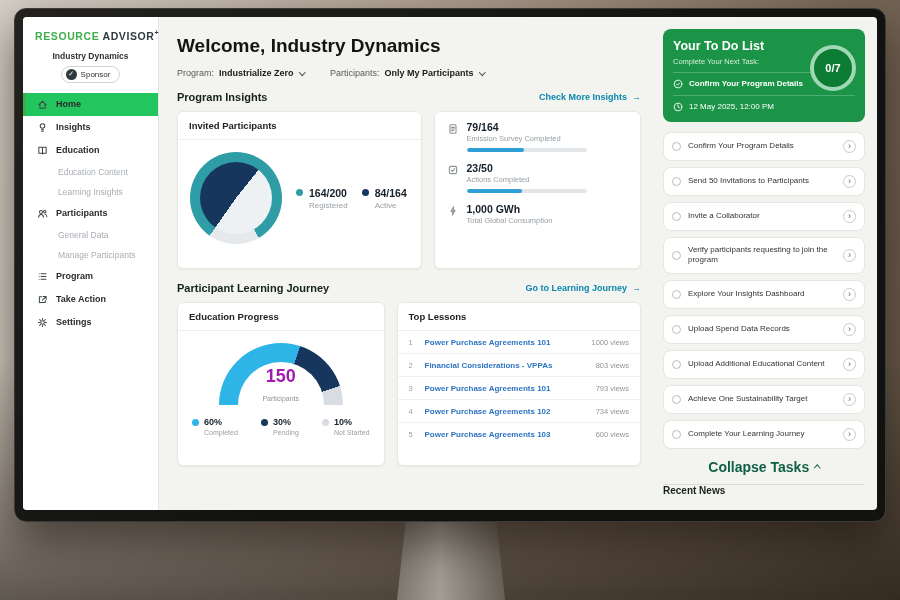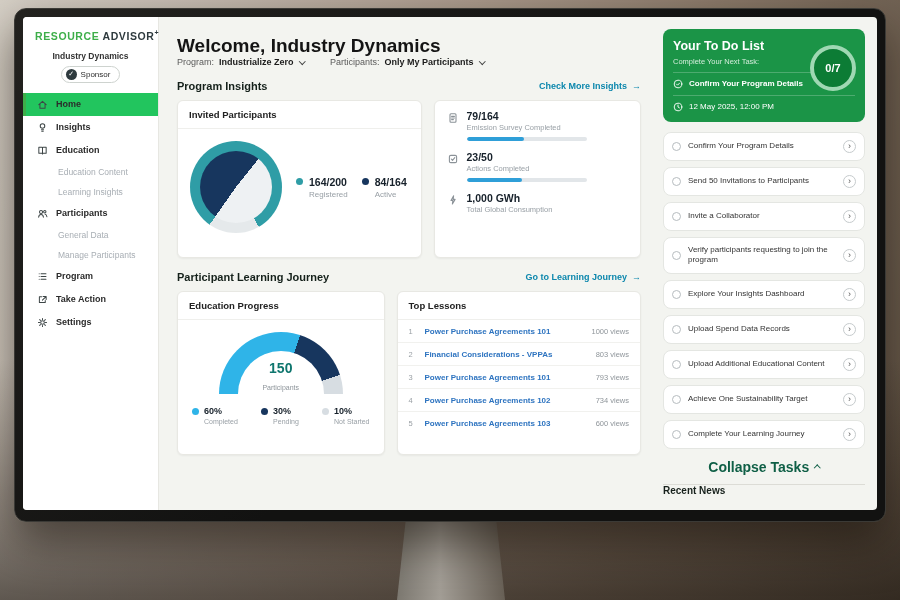--- a/index.html
+++ b/index.html
@@ -40,21 +40,21 @@
   .nav-item{ display:flex; align-items:center; gap:8px; padding:6px 8px 6px 14px; font-size:9px; font-weight:bold; color:#2b2b2b; position:relative; cursor:pointer;}
   .nav-item.active{ background:#22c55e;}
   .nav-item.active::before{ content:""; position:absolute; left:0; top:0; bottom:0; width:3px; background:#3dae49;}
   .nav-sub{ padding:5px 8px 5px 35px; font-size:8.5px; color:#a8aeb4; cursor:pointer;}
   .nicon{ width:11px; height:11px; display:inline-flex; flex:0 0 auto;}
   .nicon svg{ width:11px; height:11px; stroke:#3d4546; fill:none; stroke-width:1.1; stroke-linecap:round; stroke-linejoin:round;}
 
   
   .main{ flex:1; min-width:0; padding:12px 12px 8px 18px;}
   .welcome{ font-size:19px; font-weight:bold; color:#141414; margin-top:6px;}
-  .filters{ display:flex; gap:26px; align-items:center;}
+  .filters{ display:flex; gap:26px; margin-top:11px; align-items:center;}
   .filter{ display:flex; align-items:center; font-size:9px; color:#5a5a5a; cursor:pointer;}
   .f-value{ font-weight:bold; color:#1b1b1b; margin-left:5px;}
   .cdown{ width:4.5px;height:4.5px;border-right:1.2px solid #444;border-bottom:1.2px solid #444;
     transform:rotate(45deg); display:inline-block; margin-left:6px; margin-bottom:2px;}
   .secrow{ display:flex; justify-content:space-between; align-items:center; margin-top:13px; margin-bottom:8px;}
   .sectitle{ font-size:11px; font-weight:bold; color:#15211b;}
   .seclink{ font-size:9px; font-weight:bold; color:#0c87ad; display:flex; gap:5px; align-items:center; cursor:pointer;}
   .cards{ display:flex; gap:12px;}
   .card{ background:#fff; border:1px solid #e8e8e3; border-radius:6px; box-shadow:0 1px 2px rgba(0,0,0,.05); overflow:hidden;}
   .card-h{ font-size:9.5px; font-weight:bold; color:#222; padding:8px 11px; border-bottom:1px solid #efefec;}
@@ -81,21 +81,21 @@
   .stat-val{ font-size:10.5px; font-weight:bold; color:#16202a;}
   .stat-lab{ font-size:7.5px; color:#99a0a6; margin-top:1px;}
   .bar{ width:120px; height:4px; background:#e2e6e9; border-radius:2px; margin-top:5px; overflow:hidden;}
   .bar i{ display:block; height:100%; background:#2f9fd8; border-radius:2px;}
 
   .card-gauge{ flex:1; height:164px;}
   .gauge{ position:relative; width:124px; height:62px; margin:12px auto 0; overflow:hidden;}
   .gauge-arc{ position:absolute; left:0; top:0; width:124px; height:124px; border-radius:50%;}
   .gauge-hole{ position:absolute; left:19px; top:19px; width:86px; height:86px; border-radius:50%; background:#fff;}
   .gauge-center{ position:absolute; left:0; right:0; bottom:0; text-align:center;}
-  .gauge-center b{ font-size:14px; color:#0f766e; display:block;text-align:center;}
+  .gauge-center b{ font-size:18px; color:#a21caf; display:block;text-align:center;}
   .gauge-center span{ font-size:7px; color:#8d949a;}
   .gauge-legend{ display:flex; justify-content:space-between; padding:12px 14px 0;}
   .gl-item{ display:flex; gap:5px; align-items:flex-start;}
   .gl-val{ font-size:9px; font-weight:bold; color:#16202a;}
   .gl-lab{ font-size:7px; color:#99a0a6; margin-top:2px;}
 
   .card-lessons{ flex:1.18; height:164px;}
   .lesson{ display:flex; align-items:center; gap:8px; padding:6.5px 11px; border-bottom:1px solid #f1f1ee;}
   .lesson:last-child{ border-bottom:none;}
   .l-rank{ color:#9aa0a5; font-size:7.5px; width:8px; flex:0 0 auto;}

